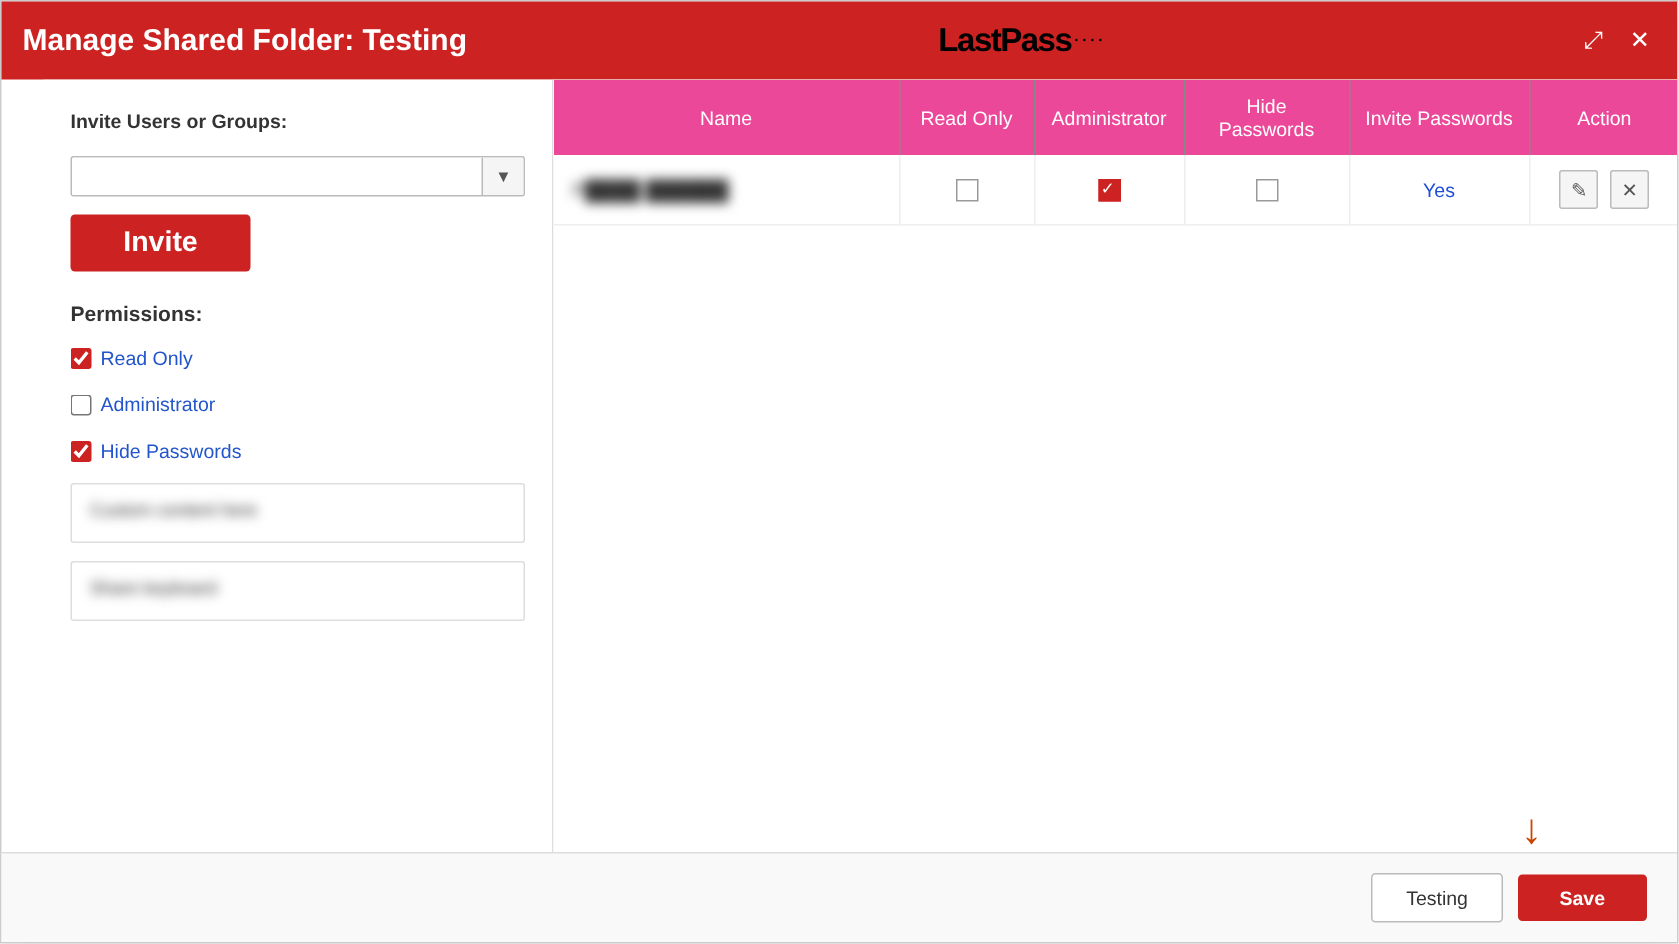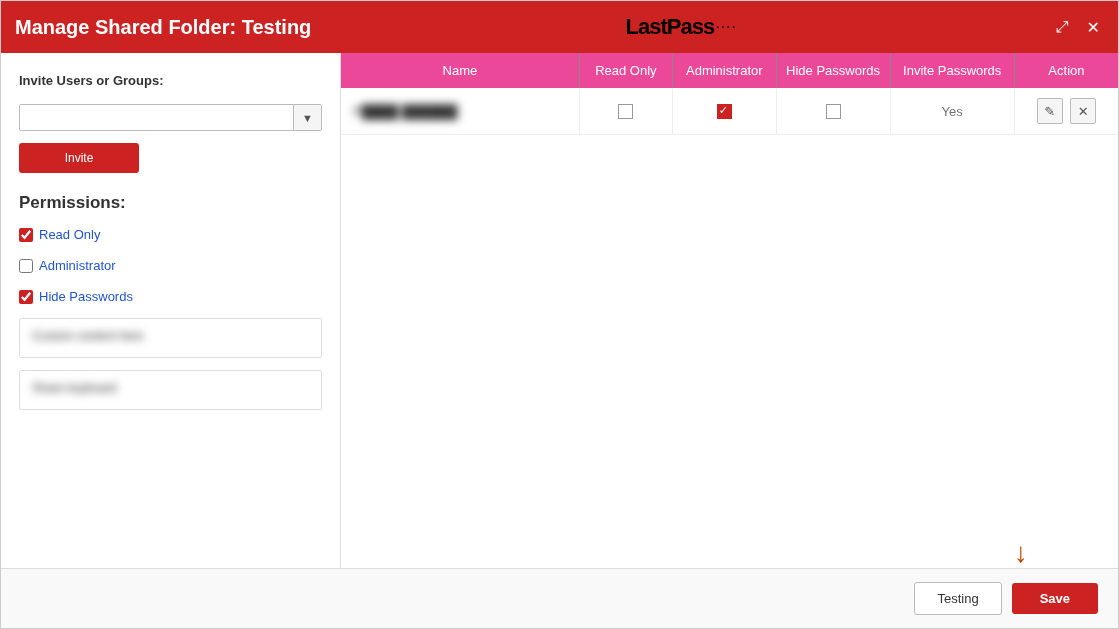--- a/index.html
+++ b/index.html
@@ -59,20 +59,21 @@
       color: #fff;
       cursor: pointer;
       font-size: 16px;
       padding: 2px 4px;
     }
 
     .modal-body {
       display: flex;
       flex: 1;
       overflow: hidden;
+      padding-left: 28px;
     }
 
     .left-panel {
       width: 340px;
       flex-shrink: 0;
       border-right: 1px solid #ddd;
       padding: 20px 18px;
       display: flex;
       flex-direction: column;
       gap: 12px;
@@ -109,32 +110,32 @@
       cursor: pointer;
       font-size: 11px;
       color: #555;
     }
 
     .invite-btn {
       background: #cc2222;
       color: #fff;
       border: none;
       padding: 8px 24px;
-      font-size: 12px;
-      font-weight: normal;
+      font-size: 19px;
+      font-weight: bold;
       border-radius: 3px;
       cursor: pointer;
       align-self: flex-start;
       width: 100%;
       max-width: 120px;
     }
 
     .permissions-label {
       font-weight: bold;
-      font-size: 17px;
+      font-size: 14px;
       color: #333;
       margin-top: 8px;
     }
 
     .permission-item {
       display: flex;
       align-items: center;
       gap: 6px;
       margin: 2px 0;
     }
@@ -255,21 +256,21 @@
     .cb-checked::after {
       content: '✓';
       color: #fff;
       font-size: 11px;
       position: absolute;
       top: -1px;
       left: 1px;
     }
 
     .yes-text {
-      color: #737373;
+      color: #1d4ed8;
       font-size: 13px;
     }
 
     .action-btn {
       display: inline-flex;
       align-items: center;
       justify-content: center;
       width: 26px;
       height: 26px;
       border: 1px solid #bbb;

